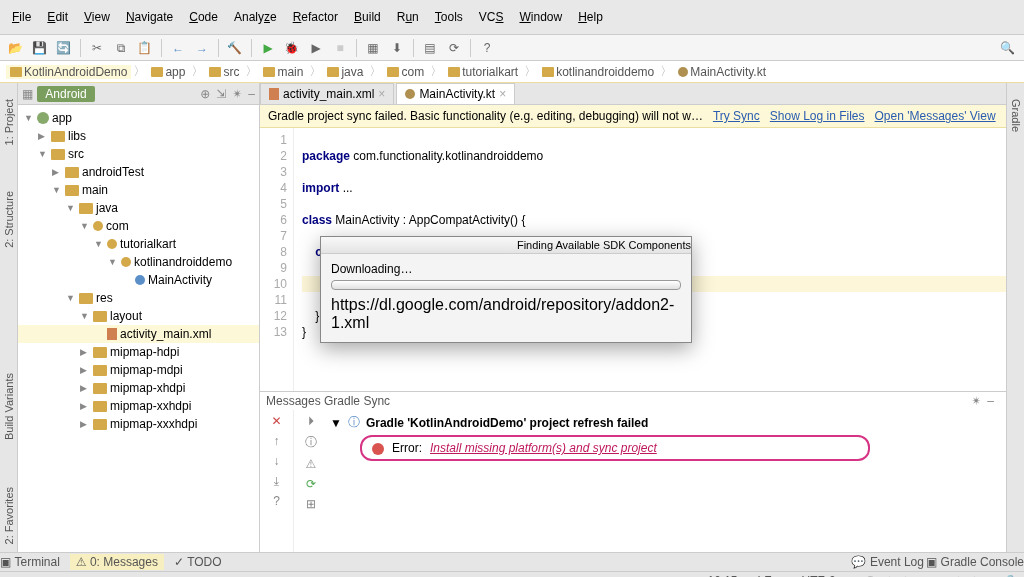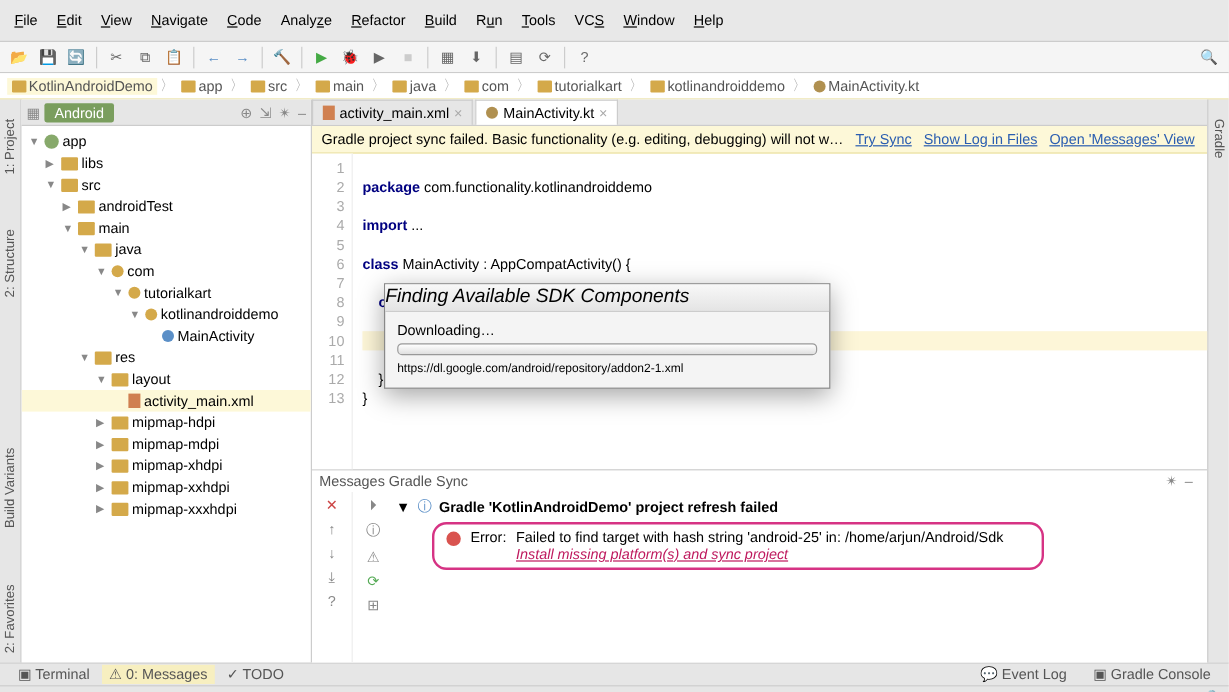--- a/index.html
+++ b/index.html
@@ -40,38 +40,38 @@
 .tab .x { color:#aaa; }
 .banner { background:#fdf8d8; border-bottom:1px solid #eadfa1; padding:4px 8px; font-size:11.5px; display:flex; gap:10px; align-items:center; }
 .banner a { color:#2a5db0; text-decoration:underline; }
 .code-area { flex:1; display:flex; position:relative; font-family:"Consolas","Courier New",monospace; font-size:12px; }
 .gutter { width:34px; text-align:right; padding:4px 6px 0 0; color:#aaa; background:#fff; border-right:1px solid #eee; line-height:16px; }
 .code { flex:1; padding:4px 0 0 8px; line-height:16px; white-space:pre; position:relative; }
 .code .kw { color:#000080; font-weight:bold; }
 .code .fn { color:#7a5c00; }
 .code .hl-line { background:#fdf6d8; display:block; width:100%; }
 .dialog { position:absolute; left:320px; top:236px; width:372px; background:#f4f4f4; border:1px solid #888; box-shadow:0 6px 20px rgba(0,0,0,0.35); z-index:10; }
-.dialog-title { text-align:left; padding:2px 0; font-size:16px; background:linear-gradient(#f8f8f8,#e4e4e4); border-bottom:1px solid #ccc;font-style:italic; }
+.dialog-title { text-align:right; padding:2px 0; font-size:11px; background:linear-gradient(#f8f8f8,#e4e4e4); border-bottom:1px solid #ccc; }
 .dialog-body { padding:8px 10px 10px; }
 .progress { height:10px; border:1px solid #999; border-radius:4px; background:linear-gradient(#fff,#e0e0e0); margin:4px 0 6px; }
 .messages { background:#fff; border-top:1px solid #ccc; }
 .msg-header { height:18px; font-size:11px; padding:2px 6px; color:#555; display:flex; }
 .msg-header .r-icons { margin-left:auto; color:#888; letter-spacing:6px; }
 .msg-body { display:flex; height:142px; }
 .msg-tools { width:34px; display:flex; flex-direction:column; align-items:center; padding:4px 0; gap:6px; color:#888; font-size:12px; }
 .msg-tools.l { border-right:1px solid #eee; }
 .msg-content { flex:1; padding:4px 2px; }
 .msg-title { display:flex; align-items:center; gap:6px; }
 .msg-title .t { font-weight:bold; }
 .msg-err { margin:4px 0 0 30px; border:2px solid #d63384; border-radius:12px; padding:4px 10px; display:flex; gap:8px; width:510px; }
 .msg-err .erricon { width:12px; height:12px; background:#d9534f; border-radius:50%; margin-top:2px; }
 .msg-err a { color:#be185d; font-style:italic; text-decoration:underline; }
-.bottom-tabs { height:19px; background:#e6e6e6; border-top:1px solid #ccc; display:flex; align-items:center; padding:0 15px; gap:10px; font-size:11px; color:#555;text-align:center; }
+.bottom-tabs { height:19px; background:#e6e6e6; border-top:1px solid #ccc; display:flex; align-items:center; padding:0 0; gap:10px; font-size:11px; color:#555;text-align:center; }
 .bottom-tabs .bt.active { background:#f7efc0; padding:1px 6px; }
-.bottom-tabs .right { margin-left:auto; display:flex; gap:22px; }
+.bottom-tabs .right { margin-left:auto; display:flex; gap:2px; }
 .status { height:19px; background:#e6e6e6; border-top:1px solid #ccc; display:flex; align-items:center; padding:0 6px; font-size:11px; color:#555; }
 .status .sr { margin-left:auto; display:flex; gap:20px; }
 .status .ctx { color:#bbb; }
 </style>
 </head>
 <body>
 
 <div class="menubar">
   <span><u>F</u>ile</span>
   <span><u>E</u>dit</span>
@@ -338,40 +338,39 @@
         <div class="msg-content">
           <div class="msg-title">
               <span class="arr">▼</span>
               <span style="color:#5b8fc7">ⓘ</span>
               <span class="t">Gradle 'KotlinAndroidDemo' project refresh failed</span>
             </div>
           <div class="msg-err">
             <span class="erricon"></span>
             <span>Error:</span>
             <div>
-              <div>Failed to find target with hash string 'android-25' in: /home/arjun/Android/Sdk</div>
               <a>Install missing platform(s) and sync project</a>
             </div>
           </div>
         </div>
       </div>
     </div>
   </div>
 
   <div class="vert-tab vert-tab-r">
     <div class="vt" style="transform:none">Gradle</div>
   </div>
 </div>
 
 <div class="dialog">
   <div class="dialog-title">Finding Available SDK Components</div>
   <div class="dialog-body">
     <div>Downloading…</div>
     <div class="progress"></div>
-    <div style="font-size:10px">https://dl.google.com/android/repository/addon2-1.xml</div>
+    <div style="font-size:16px">https://dl.google.com/android/repository/addon2-1.xml</div>
   </div>
 </div>
 
 <div class="bottom-tabs">
   <span>▣ <span>Terminal</span></span>
   <span class="bt active">⚠ <span>0: Messages</span></span>
   <span>✓ <span>TODO</span></span>
   <span class="right">
     <span>💬 <span>Event Log</span></span>
     <span>▣ <span>Gradle Console</span></span>

